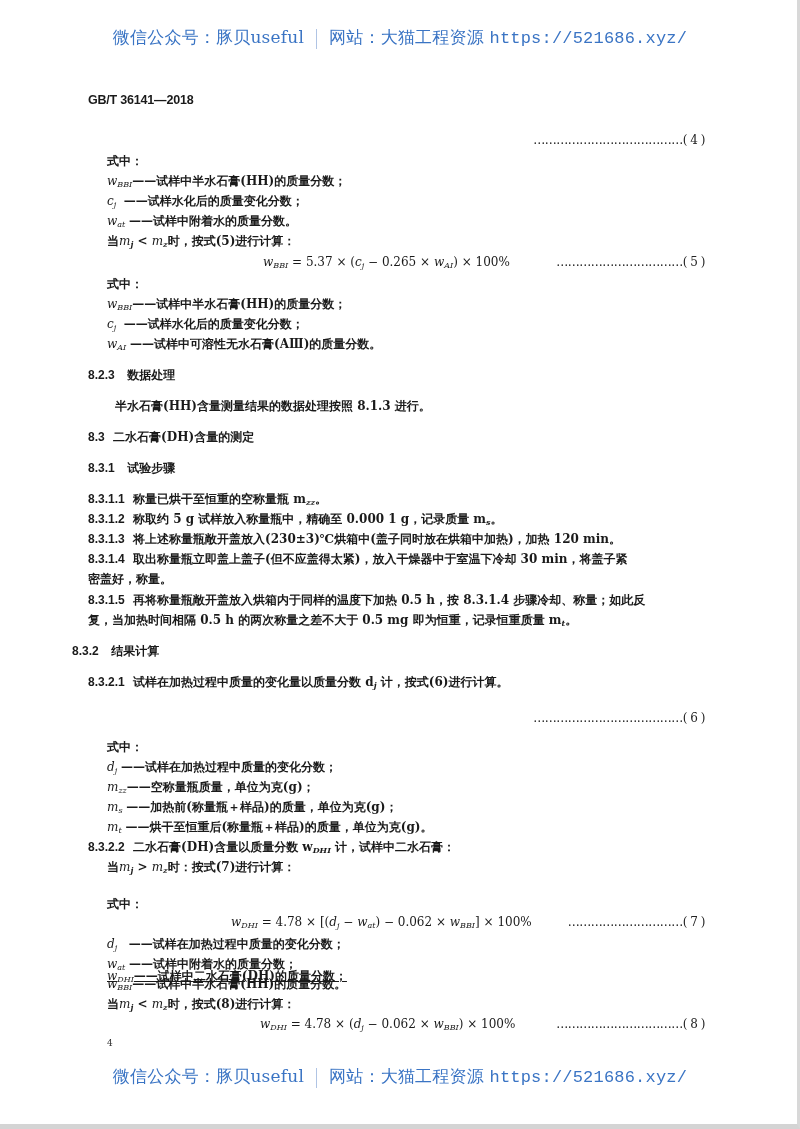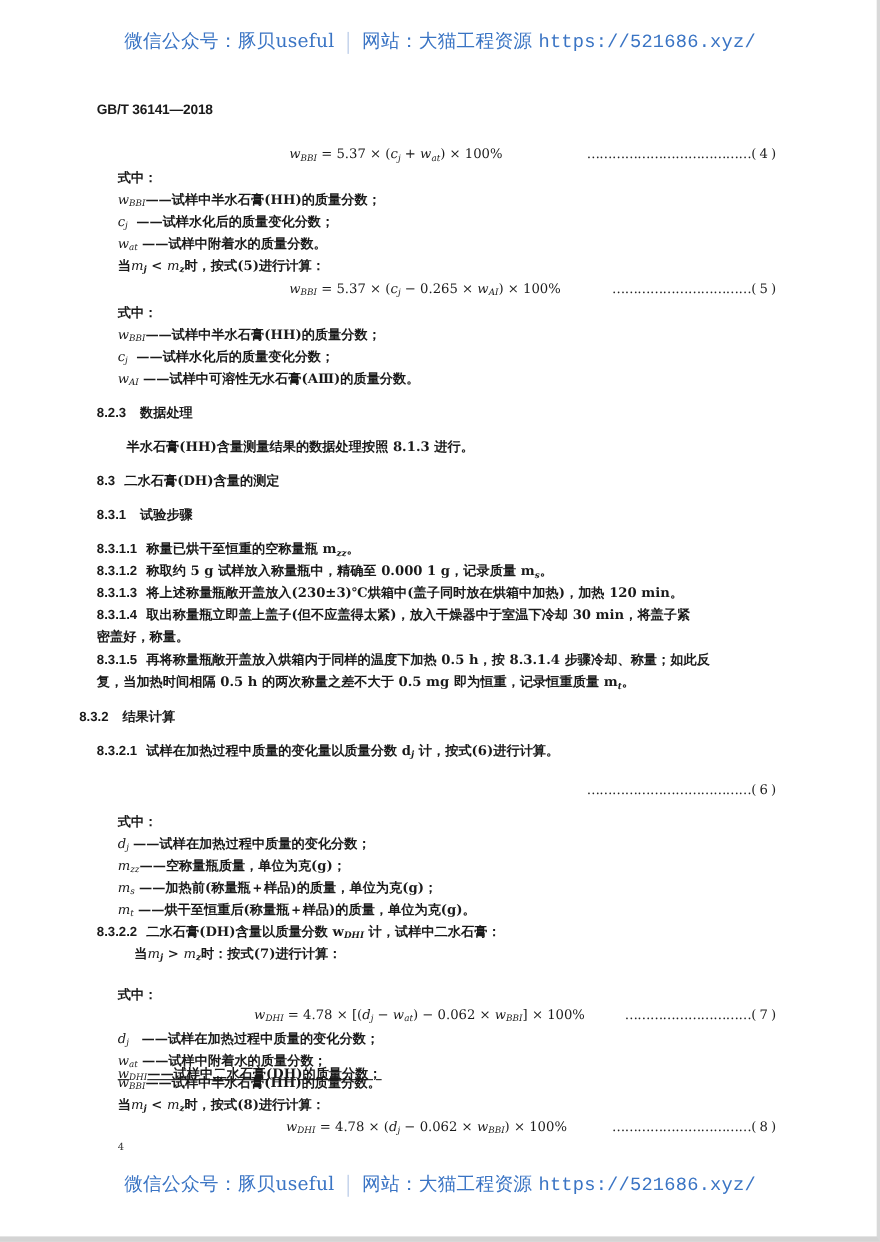--- a/index.html
+++ b/index.html
@@ -51,23 +51,20 @@
 <div class="page-frame"></div>
 
 <div class="watermark wm-top">
   <span>微信公众号：豚贝useful</span><span class="sep"></span><span>网站：大猫工程资源</span>
   <span class="url">https://521686.xyz/</span>
 </div>
 
 <div class="std-code">GB/T 36141—2018</div>
 
 <div class="formula" style="top:131px;">
-  <span class="expr" style="left:175px;">
-    <span class="var">w</span><sub>BBI</sub><span> = 5.37 × (</span><span class="var">c</span><sub>j</sub><span> + </span><span class="var">w</span><sub>at</sub><span>) × 100%</span>
-  </span>
   <span class="eqno">…………………………………( 4 )</span>
 </div>
 
 <div class="line bold" style="left:107px; top:152px;">式中：</div>
 <div class="line" style="left:107px; top:172px;"><span class="var">w</span><sub>BBI</sub><span class="bold">——试样中半水石膏(HH)的质量分数；</span></div>
 <div class="line" style="left:107px; top:192px;"><span class="var">c</span><sub>j</sub>&nbsp;&nbsp;<span class="bold">——试样水化后的质量变化分数；</span></div>
 <div class="line" style="left:107px; top:212px;"><span class="var">w</span><sub>at</sub>&nbsp;<span class="bold">——试样中附着水的质量分数。</span></div>
 <div class="line bold" style="left:107px; top:232px;"><span>当</span><span class="var" style="font-weight:normal">m</span><sub>j</sub><span> &lt; </span><span class="var" style="font-weight:normal">m</span><sub>z</sub><span>时，按式(5)进行计算：</span></div>
 
 <div class="formula" style="top:253px;">
@@ -104,21 +101,21 @@
   <span class="eqno" style="top:6px;">…………………………………( 6 )</span>
 </div>
 
 <div class="line bold" style="left:107px; top:738px;">式中：</div>
 <div class="line" style="left:107px; top:758px;"><span class="var">d</span><sub>j</sub>&nbsp;<span class="bold">——试样在加热过程中质量的变化分数；</span></div>
 <div class="line" style="left:107px; top:778px;"><span class="var">m</span><sub>zz</sub><span class="bold">——空称量瓶质量，单位为克(g)；</span></div>
 <div class="line" style="left:107px; top:798px;"><span class="var">m</span><sub>s</sub>&nbsp;<span class="bold">——加热前(称量瓶＋样品)的质量，单位为克(g)；</span></div>
 <div class="line" style="left:107px; top:818px;"><span class="var">m</span><sub>t</sub>&nbsp;<span class="bold">——烘干至恒重后(称量瓶＋样品)的质量，单位为克(g)。</span></div>
 
 <div class="line bold" style="left:88px; top:838px;"><span class="sec-num">8.3.2.2</span>&nbsp;&nbsp;<span>二水石膏(DH)含量以质量分数 w</span><sub>DHI</sub><span> 计，试样中二水石膏：</span></div>
-<div class="line bold" style="left:122px; top:858px;text-align:right;"><span>当</span><span class="var" style="font-weight:normal">m</span><sub>j</sub><span> &gt; </span><span class="var" style="font-weight:normal">m</span><sub>z</sub><span>时：按式(7)进行计算：</span></div>
+<div class="line bold" style="left:107px; top:858px;text-align:right;"><span>当</span><span class="var" style="font-weight:normal">m</span><sub>j</sub><span> &gt; </span><span class="var" style="font-weight:normal">m</span><sub>z</sub><span>时：按式(7)进行计算：</span></div>
 
 <div class="formula" style="top:873px;margin-top:40px;">
   <span class="expr" style="left:143px;">
     <span class="var">w</span><sub>DHI</sub><span> = 4.78 × [(</span><span class="var">d</span><sub>j</sub><span> − </span><span class="var">w</span><sub>at</sub><span>) − 0.062 × </span><span class="var">w</span><sub>BBI</sub><span>] × 100%</span>
   </span>
   <span class="eqno">…………………………( 7 )</span>
 </div>
 
 <div class="line bold" style="left:107px; top:895px;">式中：</div>
 <div class="line" style="left:107px; top:967px;text-decoration:underline;"><span class="var">w</span><sub>DHI</sub><span class="bold">——试样中二水石膏(DH)的质量分数；</span></div>

